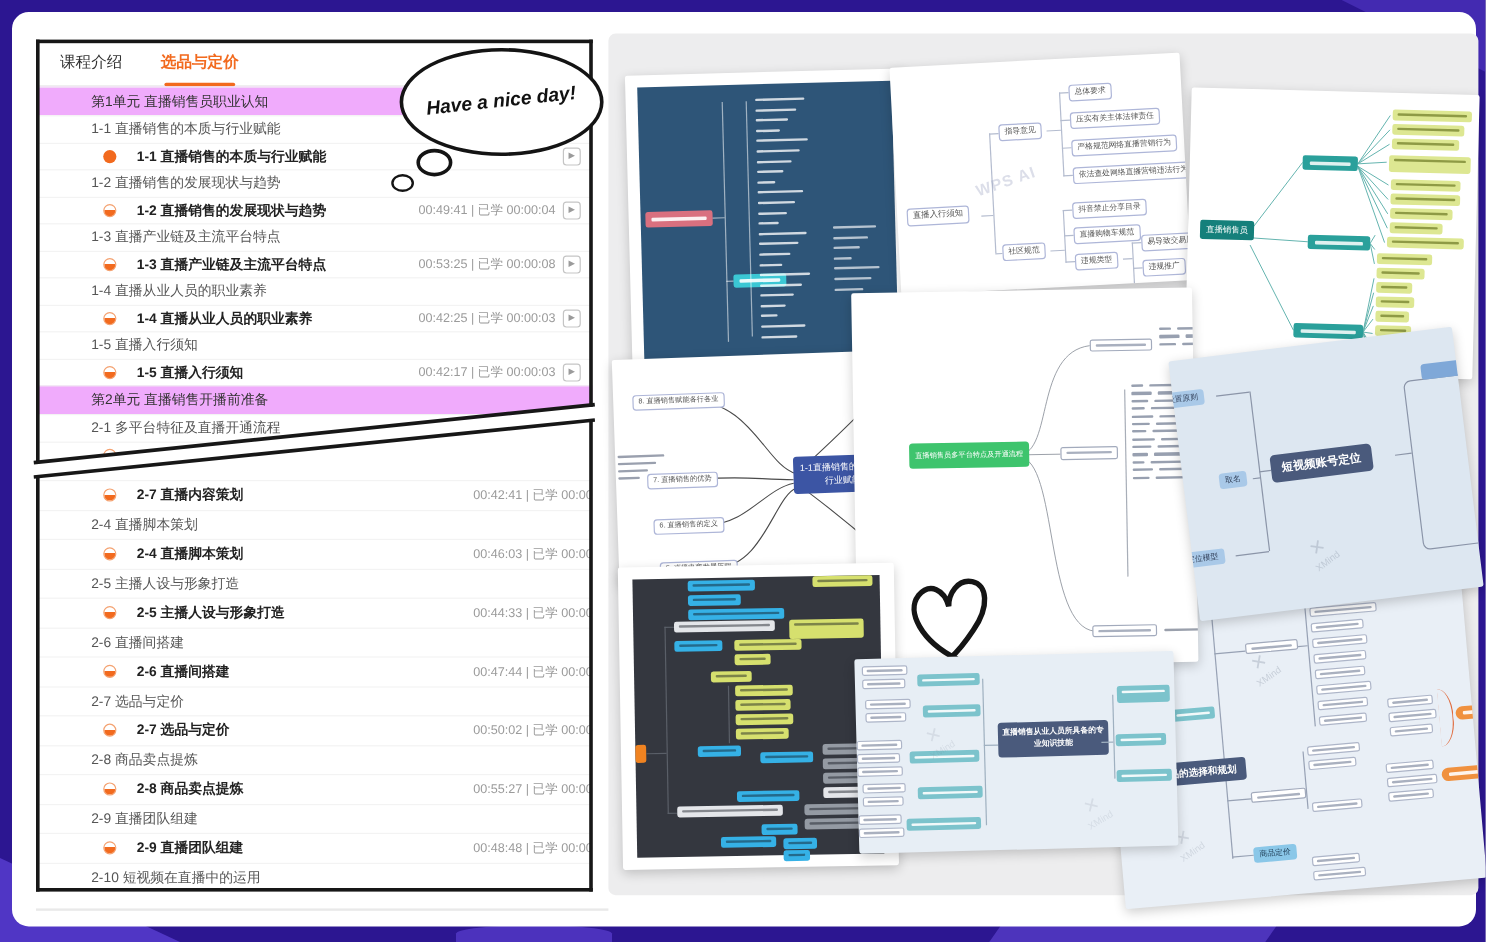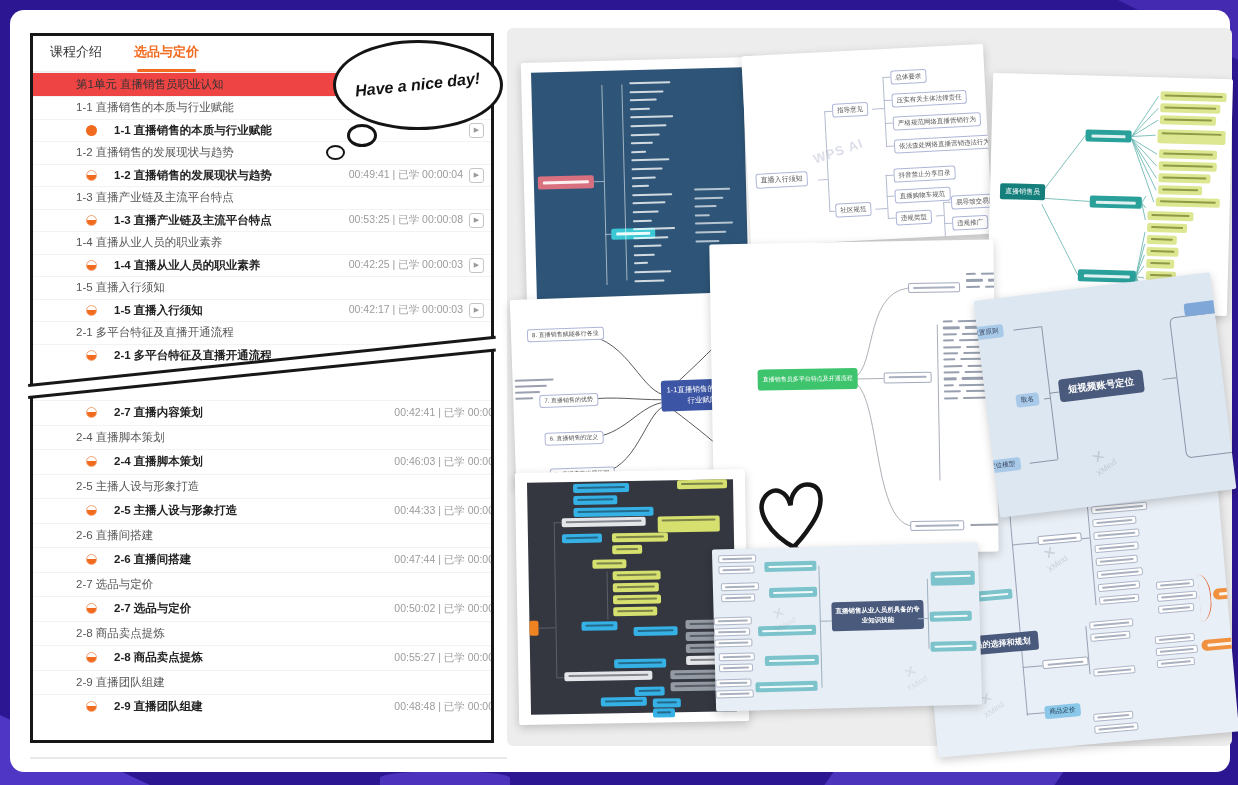--- a/index.html
+++ b/index.html
@@ -26,21 +26,21 @@
   #p1 .pbg{clip-path:polygon(0 0,464px 0,464px 305px,0 353px);}
   #p2 .pbg{clip-path:polygon(0 47px,464px 0,464px 393px,0 393px);}
   .bl{position:absolute;background:#171717;z-index:3;}
   .rows{position:absolute;left:0;right:0;top:0;}
   #p2 .rows{top:50px;}
   .tabs{height:38px;display:flex;align-items:center;gap:32px;padding-left:20px;border-bottom:1px solid #ececec;}
   .tab{font-size:13px;color:#333;position:relative;cursor:pointer;}
   .tab.active{color:#f26a1e;font-weight:700;}
   .tab.active::after{content:"";position:absolute;left:3px;right:3px;bottom:-11px;height:3px;background:#f26a1e;border-radius:2px;}
   .row{position:relative;display:flex;align-items:center;font-size:11.5px;color:#555;border-top:1px solid #f3f3f3;padding-left:46px;box-sizing:border-box;}
-  .t-section{background:#ef4444;color:#333;height:24px;text-align:center;}
+  .t-section{background:#f0abfc;color:#333;height:24px;text-align:center;}
   .t-plain{height:22.5px;}
   .t-lesson{height:22.5px;color:#222;font-weight:700;padding-left:56px;}
   #p2 .t-plain,#p2 .t-lesson{height:24.5px;}
   .row-icon{width:11px;height:11px;border-radius:50%;margin-right:17px;flex:none;box-sizing:border-box;}
   .row-icon.dot{background:#f26a1e;}
   .row-icon.half{background:linear-gradient(#fff 46%,#f26a1e 46%);border:1.3px solid #f4a271;}
   .row-right{position:absolute;right:10px;top:0;bottom:0;display:flex;align-items:center;gap:6px;font-weight:400;font-size:10.5px;color:#9b9b9b;white-space:nowrap;}
   #p2 .row-right{right:0;}
   .play-icon{width:13px;height:13px;border:1px solid #c5c5c5;border-radius:3px;font-size:7px;color:#9b9b9b;display:flex;align-items:center;justify-content:center;flex:none;}
   #divider{position:absolute;left:30px;top:757px;width:477px;height:2px;background:#e9e9e9;z-index:2;}
@@ -167,20 +167,25 @@
 
         </div>
         <div class="row t-lesson">
           <span class="row-icon half"></span>
           <span class="row-title">1-5 直播入行须知</span>
           <span class="row-right">
             <span class="row-time">00:42:17  |  已学 00:00:03</span>
             <span class="play-icon">▶</span>
           </span>
         </div>
+        <div class="row t-section">
+
+          <span class="row-title">第2单元 直播销售开播前准备</span>
+
+        </div>
         <div class="row t-plain">
 
           <span class="row-title">2-1 多平台特征及直播开通流程</span>
 
         </div>
         <div class="row t-lesson">
           <span class="row-icon half"></span>
           <span class="row-title">2-1 多平台特征及直播开通流程</span>
 
         </div>
@@ -273,20 +278,25 @@
           <span class="row-title">2-9 直播团队组建</span>
 
         </div>
         <div class="row t-lesson">
           <span class="row-icon half"></span>
           <span class="row-title">2-9 直播团队组建</span>
           <span class="row-right">
             <span class="row-time">00:48:48  |  已学 00:00</span>
 
           </span>
+        </div>
+        <div class="row t-plain">
+
+          <span class="row-title">2-10 短视频在直播中的运用</span>
+
         </div>
     </div>
   </div>
   <div class="bl" style="left:-2px;top:46px;width:470px;height:3px;transform:rotate(-5.8deg);transform-origin:left top;"></div>
   <div class="bl" style="left:0;top:47px;width:3px;height:346px;"></div>
   <div class="bl" style="left:461px;top:0;width:3px;height:393px;"></div>
   <div class="bl" style="left:0;top:390px;width:464px;height:3px;"></div>
 </div>
 
 <div id="divider"></div>

